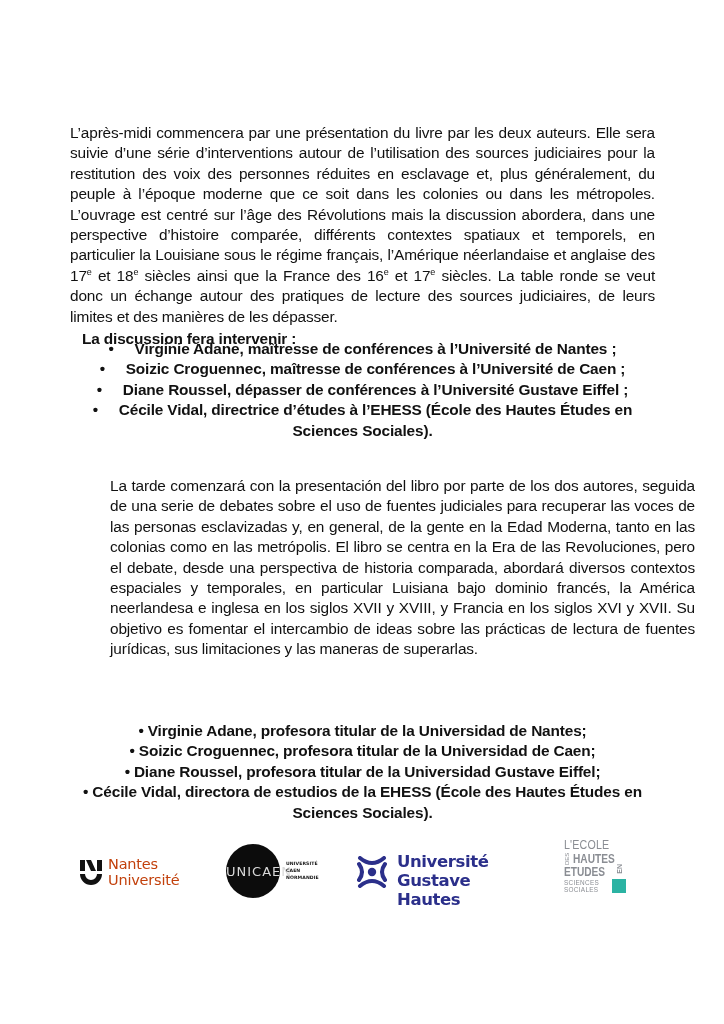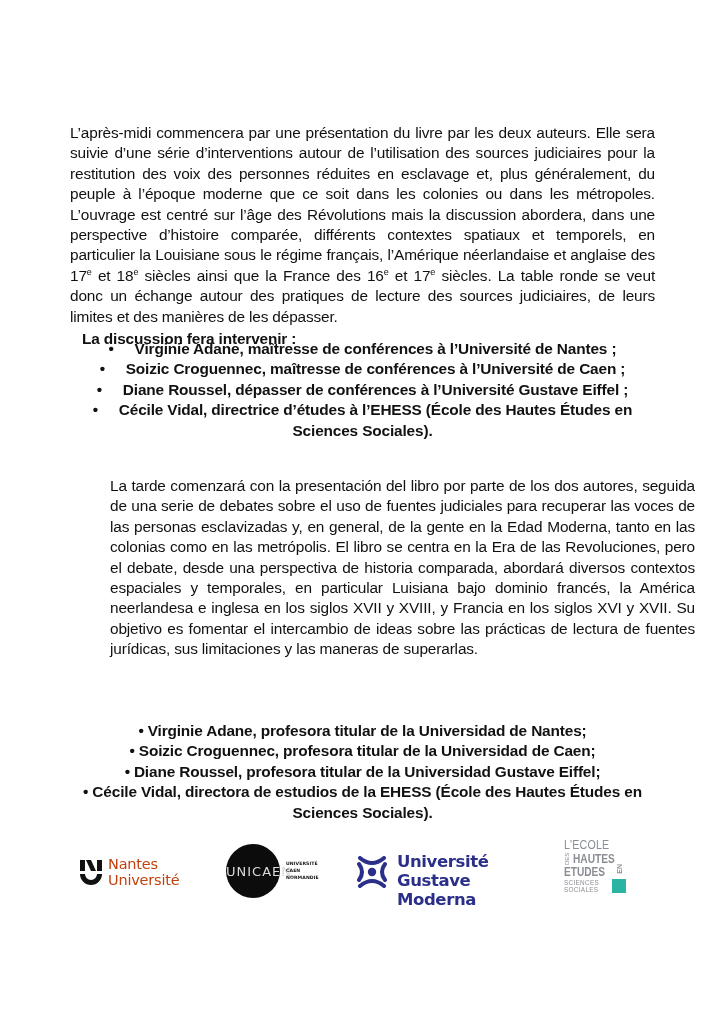--- a/index.html
+++ b/index.html
@@ -226,21 +226,21 @@
     <div class="logo" id="logo-eiffel">
       <svg class="mark" viewBox="0 0 30 32">
         <path d="M3,2 Q15,12 27,2" stroke="#2b2f8a" stroke-width="4" fill="none" stroke-linecap="round"></path>
         <path d="M3,30 Q15,20 27,30" stroke="#2b2f8a" stroke-width="4" fill="none" stroke-linecap="round"></path>
         <path d="M2,8 Q8,16 2,24" stroke="#2b2f8a" stroke-width="4" fill="none" stroke-linecap="round"></path>
         <path d="M28,8 Q22,16 28,24" stroke="#2b2f8a" stroke-width="4" fill="none" stroke-linecap="round"></path>
         <circle cx="15" cy="16" r="4.2" fill="#2b2f8a"></circle>
       </svg>
       <div class="txt">
         <div>Université</div>
-        <div>Gustave Moderna</div>
+        <div>Gustave Hautes</div>
       </div>
     </div>
 
     <div class="logo" id="logo-ehess">
       <div class="l1">L'ECOLE</div>
       <div class="des">DES</div>
       <div class="l2">HAUTES</div>
       <div class="l3">ETUDES</div>
       <div class="en">EN</div>
       <div class="l4">

